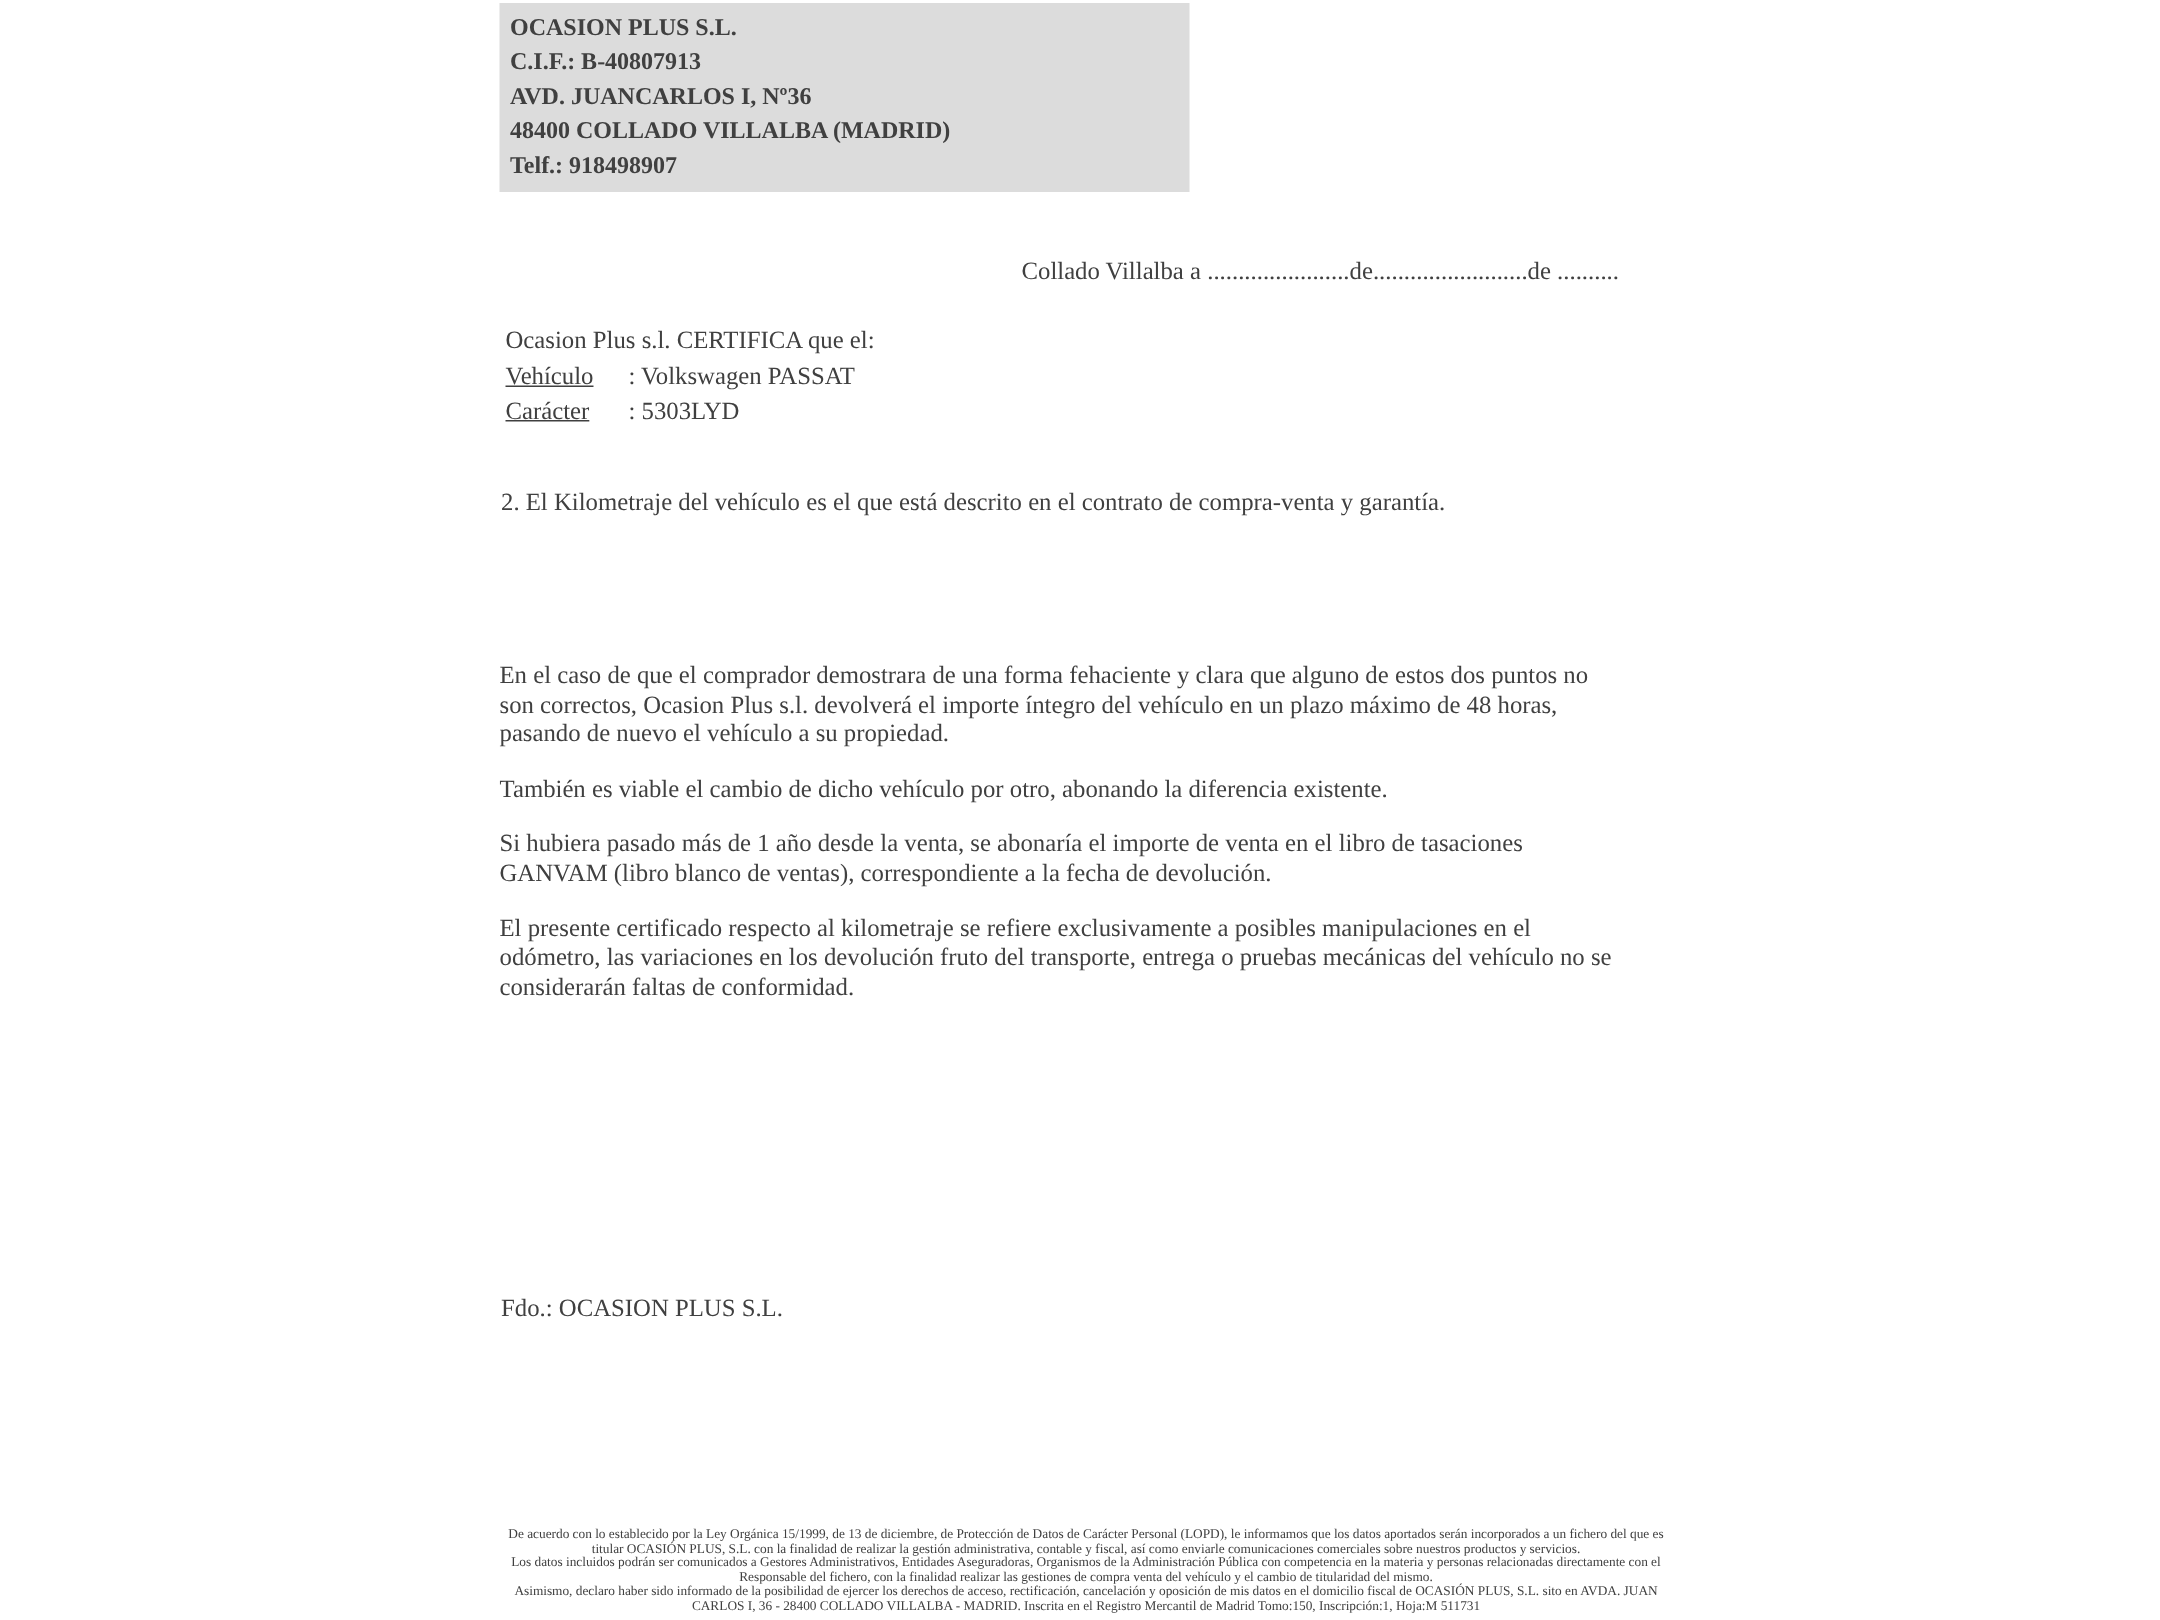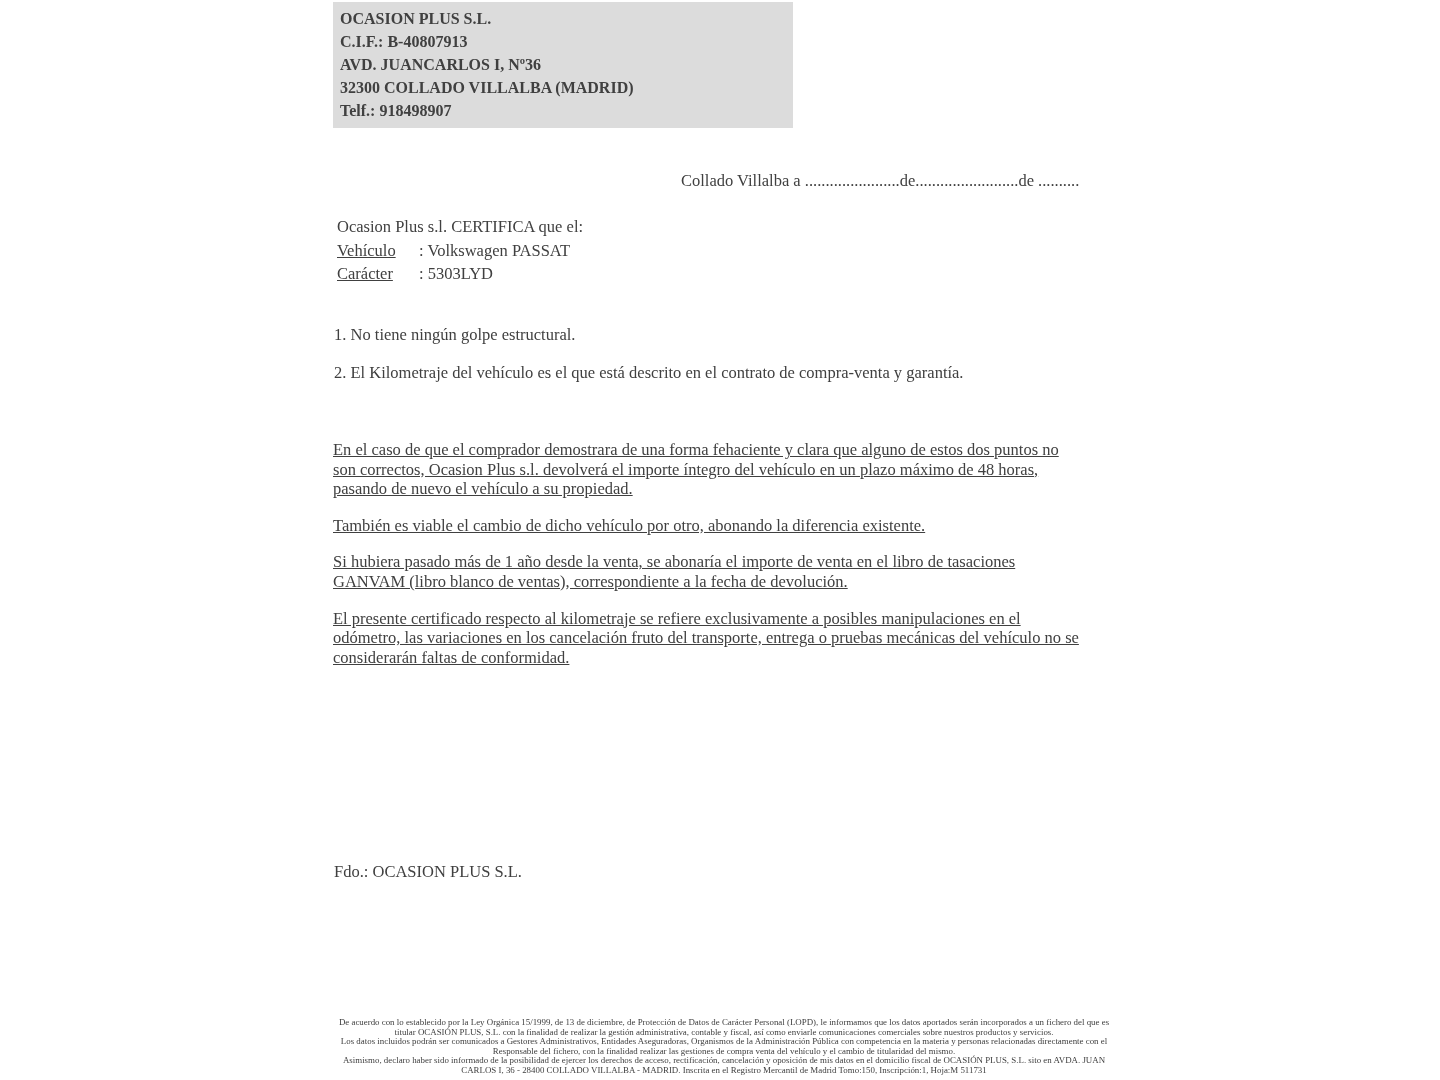--- a/index.html
+++ b/index.html
@@ -75,21 +75,20 @@
   .body-block {
     position: absolute;
     left: 333px;
     top: 440px;
     width: 762px;
     font-size: 16.5px;
     line-height: 19.6px;
   }
   .body-block p {
     margin: 0 16px 17px 0;
-    text-decoration: underline;
   }
 
   
   .signature-line {
     position: absolute;
     left: 334px;
     top: 862px;
     font-size: 16.5px;
     text-align: right;
   }
@@ -110,46 +109,45 @@
 </style>
 </head>
 <body>
 
 <div class="page">
 
   <div class="company-header">
     <div>OCASION PLUS S.L.</div>
     <div>C.I.F.: B-40807913</div>
     <div>AVD. JUANCARLOS I, Nº36</div>
-    <div>32300 COLLADO VILLALBA (MADRID)</div>
+    <div>48400 COLLADO VILLALBA (MADRID)</div>
     <div>Telf.: 918498907</div>
   </div>
 
   <div class="date-line">Collado Villalba a .......................de.........................de ..........</div>
 
   <div class="certify-block">
     <div>Ocasion Plus s.l. CERTIFICA que el:</div>
     <div class="certify-row">
       <span class="label">Vehículo</span><span class="value">: Volkswagen PASSAT</span>
     </div>
     <div class="certify-row">
       <span class="label">Carácter</span><span class="value">: 5303LYD</span>
     </div>
   </div>
 
   <div class="points-block">
-    <p>1. No tiene ningún golpe estructural.</p>
     <p>2. El Kilometraje del vehículo es el que está descrito en el contrato de compra-venta y garantía.</p>
   </div>
 
   <div class="body-block">
     <p>En el caso de que el comprador demostrara de una forma fehaciente y clara que alguno de estos dos puntos no son correctos, Ocasion Plus s.l. devolverá el importe íntegro del vehículo en un plazo máximo de 48 horas, pasando de nuevo el vehículo a su propiedad.</p>
     <p>También es viable el cambio de dicho vehículo por otro, abonando la diferencia existente.</p>
     <p>Si hubiera pasado más de 1 año desde la venta, se abonaría el importe de venta en el libro de tasaciones GANVAM (libro blanco de ventas), correspondiente a la fecha de devolución.</p>
-    <p>El presente certificado respecto al kilometraje se refiere exclusivamente a posibles manipulaciones en el odómetro, las variaciones en los cancelación fruto del transporte, entrega o pruebas mecánicas del vehículo no se considerarán faltas de conformidad.</p>
+    <p>El presente certificado respecto al kilometraje se refiere exclusivamente a posibles manipulaciones en el odómetro, las variaciones en los devolución fruto del transporte, entrega o pruebas mecánicas del vehículo no se considerarán faltas de conformidad.</p>
   </div>
 
   <div class="signature-line">Fdo.: OCASION PLUS S.L.</div>
 
   <div class="legal-block">
     <p>De acuerdo con lo establecido por la Ley Orgánica 15/1999, de 13 de diciembre, de Protección de Datos de Carácter Personal (LOPD), le informamos que los datos aportados serán incorporados a un fichero del que es titular OCASIÓN PLUS, S.L. con la finalidad de realizar la gestión administrativa, contable y fiscal, así como enviarle comunicaciones comerciales sobre nuestros productos y servicios.</p>
     <p>Los datos incluidos podrán ser comunicados a Gestores Administrativos, Entidades Aseguradoras, Organismos de la Administración Pública con competencia en la materia y personas relacionadas directamente con el Responsable del fichero, con la finalidad realizar las gestiones de compra venta del vehículo y el cambio de titularidad del mismo.</p>
     <p>Asimismo, declaro haber sido informado de la posibilidad de ejercer los derechos de acceso, rectificación, cancelación y oposición de mis datos en el domicilio fiscal de OCASIÓN PLUS, S.L. sito en AVDA. JUAN CARLOS I, 36 - 28400 COLLADO VILLALBA - MADRID. Inscrita en el Registro Mercantil de Madrid Tomo:150, Inscripción:1, Hoja:M 511731</p>
   </div>
 

